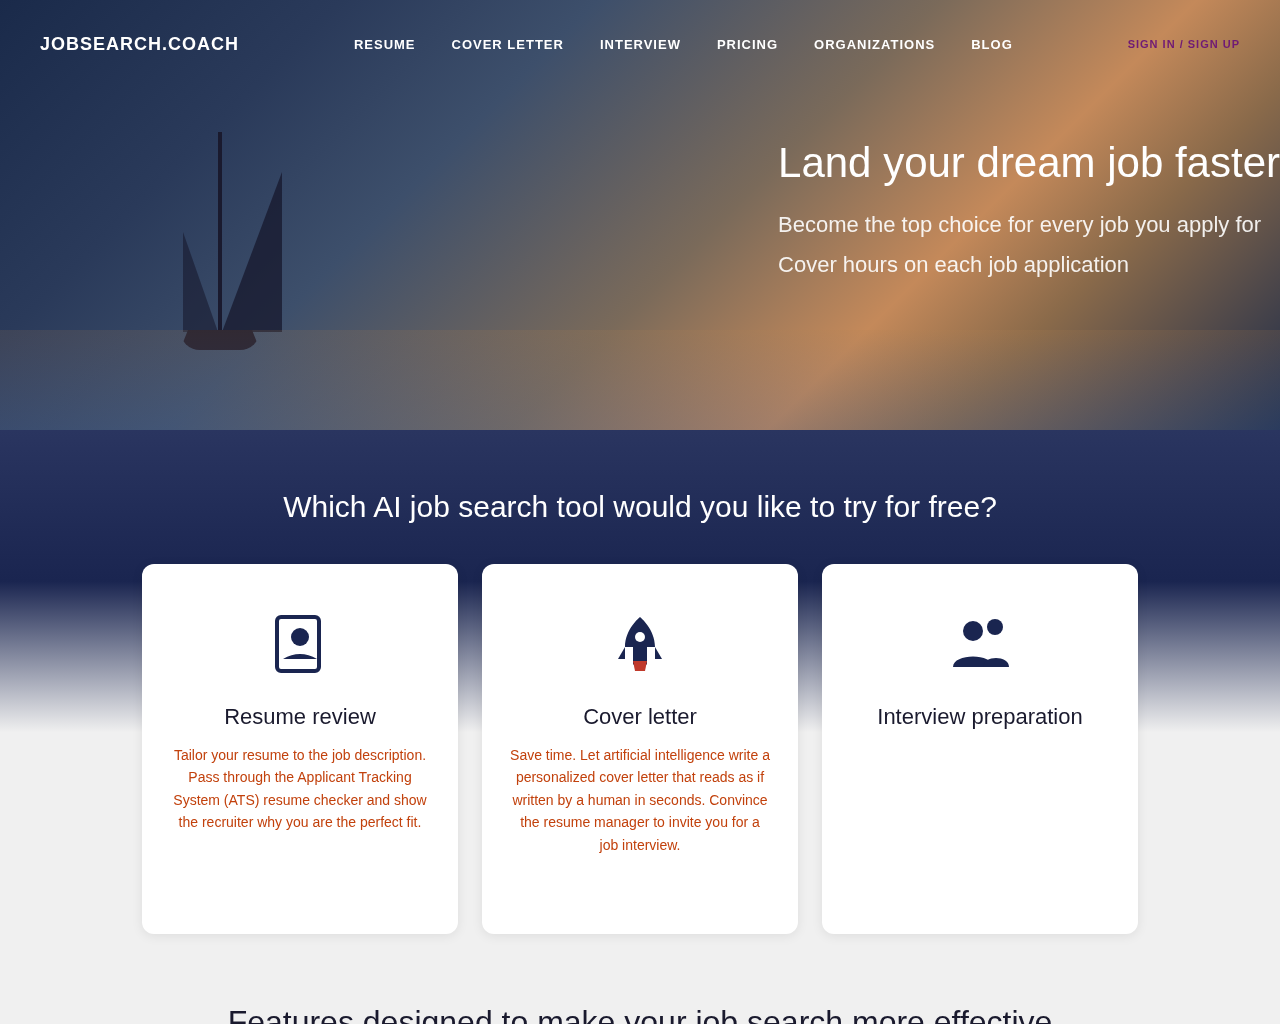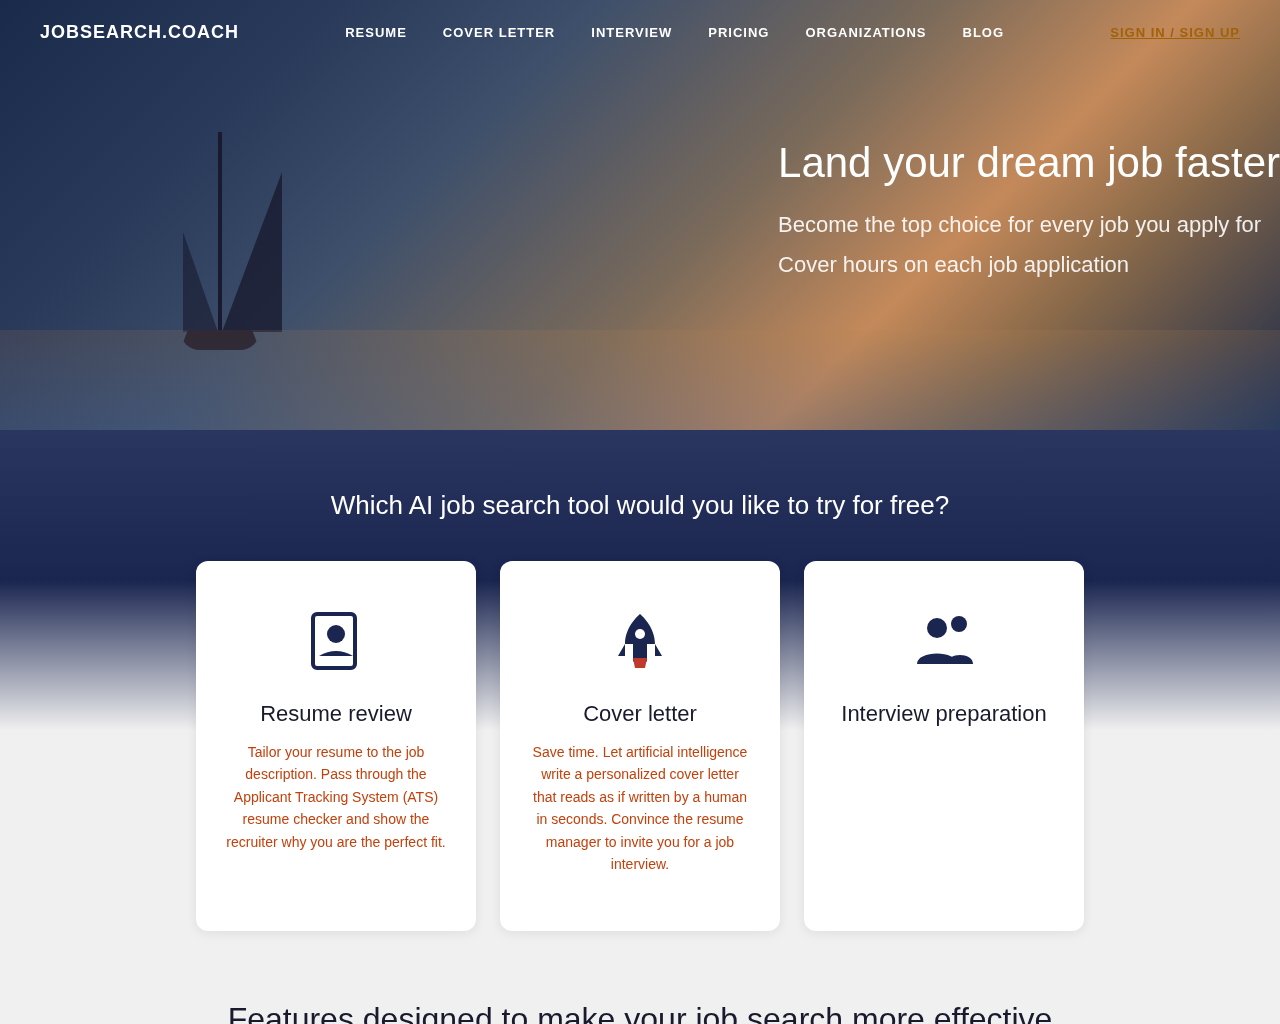--- a/index.html
+++ b/index.html
@@ -1,21 +1,21 @@
 <!DOCTYPE html>
 <html><head>
   <meta charset="utf-8">
   <style>
     * { margin: 0; padding: 0; box-sizing: border-box; }
     body { font-family: 'Segoe UI', Arial, sans-serif; background: #f4f4f4; }
 
     
     nav {
       position: absolute;
-      top: 4px; left: 0; right: 0;
+      top: 16px; left: 0; right: 0;
       z-index: 10;
       display: flex;
       align-items: center;
       justify-content: space-between;
       padding: 0 40px;
       height: 56px;
       background: transparent;
     }
     .nav-logo {
       color: #fff;
@@ -30,27 +30,26 @@
     }
     .nav-links a {
       color: #fff;
       text-decoration: none;
       font-size: 13px;
       font-weight: 600;
       letter-spacing: 1px;
       text-transform: uppercase;
     }
     .nav-signin {
-      color: #a16207;
-      font-size: 13px;
+      color: #701a75;
+      font-size: 11px;
       font-weight: 600;
       letter-spacing: 1px;
       text-transform: uppercase;
       cursor: pointer;
-      text-decoration: underline;
     }
 
     
     .hero {
       position: relative;
       width: 100%;
       height: 430px;
       overflow: hidden;
       display: flex;
       align-items: center;
@@ -136,37 +135,37 @@
       font-weight: 300;
     }
 
     
     .which-section {
       background: linear-gradient(to bottom, #2a3560 0%, #1a2550 30%, #f0f0f0 60%);
       padding: 60px 20px 0;
     }
     .which-title {
       text-align: center;
-      font-size: 26px;
+      font-size: 30px;
       font-weight: 400;
       color: #fff;
       margin-bottom: 40px;
     }
     .cards-row {
       display: flex;
       justify-content: center;
       gap: 24px;
       max-width: 1050px;
       margin: 0 auto;
     }
     .card {
       background: #fff;
       border-radius: 12px;
       padding: 40px 28px 36px;
-      width: 280px;
+      width: 316px;
       min-height: 370px;
       display: flex;
       flex-direction: column;
       align-items: center;
       text-align: center;
       box-shadow: 0 2px 12px rgba(0,0,0,0.08);
       cursor: pointer;
     }
     .card-icon {
       width: 80px;

